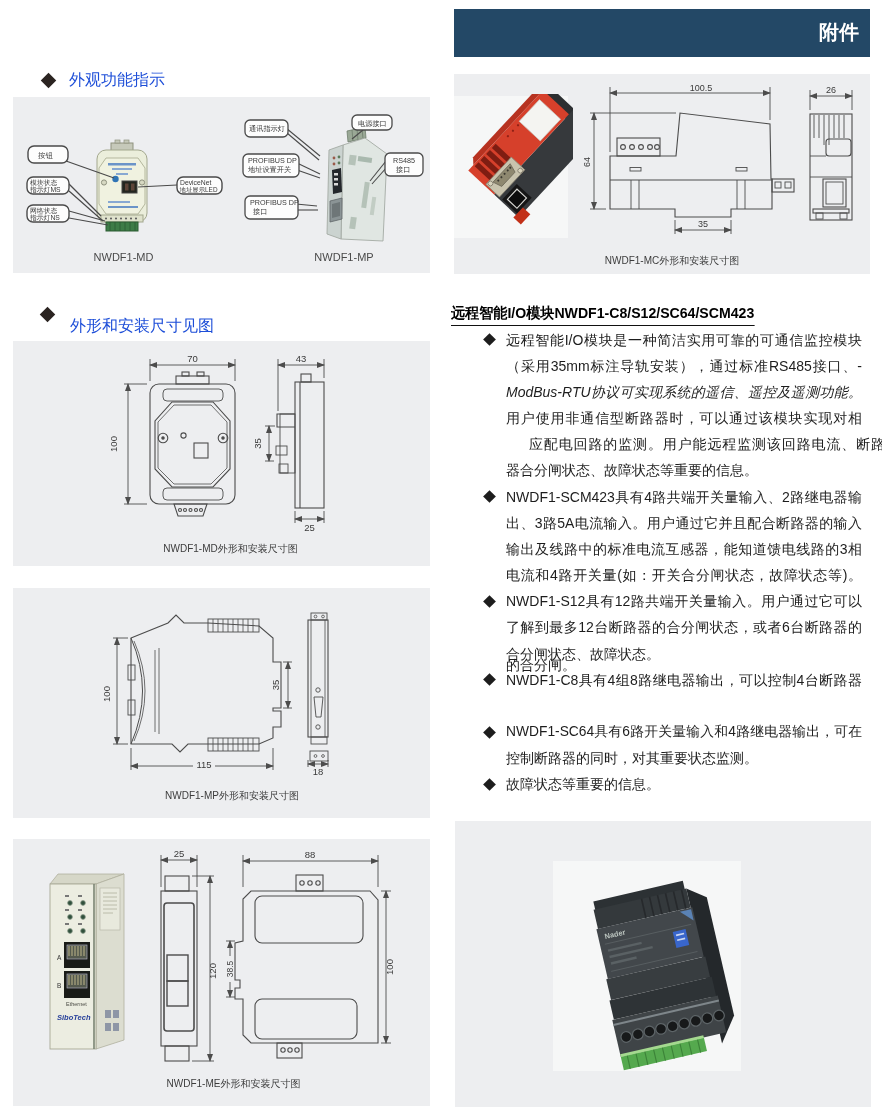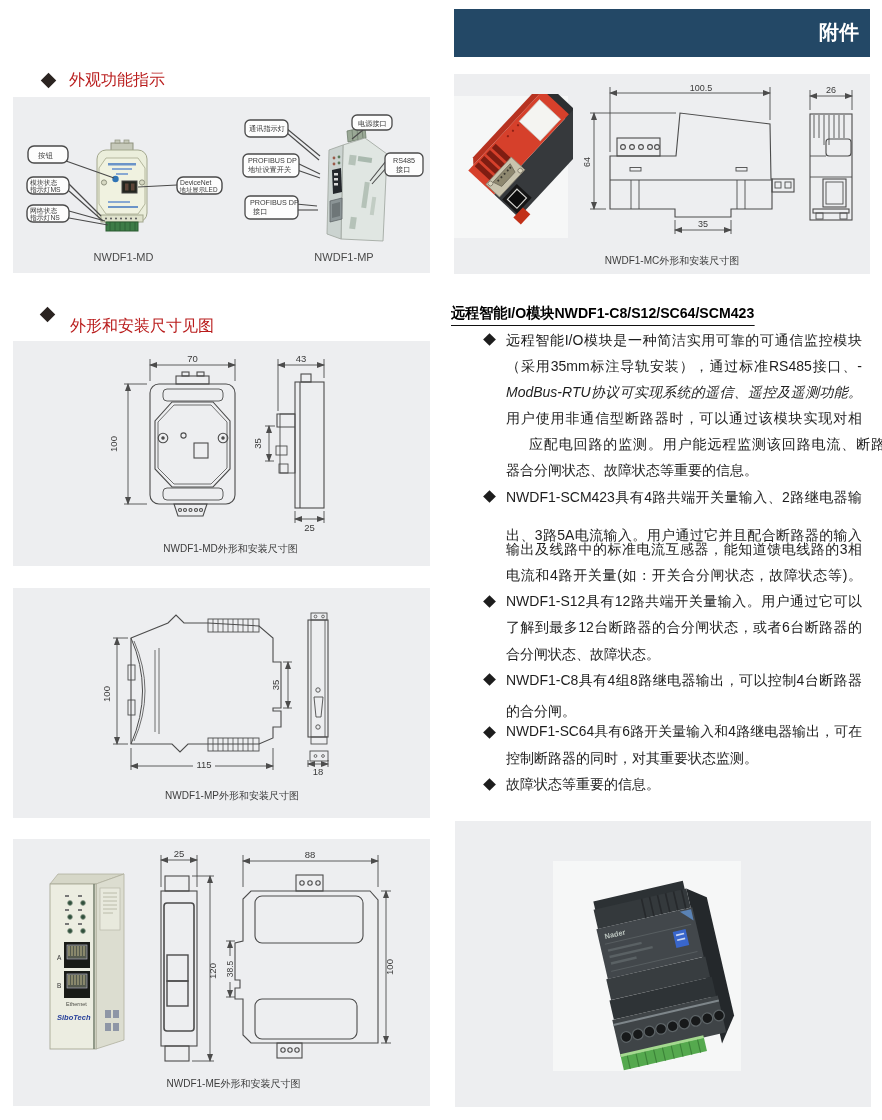--- a/index.html
+++ b/index.html
@@ -2,21 +2,21 @@
 <html><head>
 <meta charset="utf-8">
 <style>
   html,body{margin:0;padding:0;}
   body{width:882px;height:1120px;position:relative;background:#ffffff;
        font-family:"Liberation Sans",sans-serif;overflow:hidden;}
   .abs{position:absolute;}
   .box{position:absolute;background:#edeef0;}
   .cap{position:absolute;font-size:10px;color:#3c3c3c;white-space:nowrap;transform:translateX(-50%);}
   .lbl{position:absolute;font-size:11px;color:#4a4a4a;white-space:nowrap;transform:translateX(-50%);}
-  .hd{position:absolute;font-size:16px;color:#b91c1c;white-space:nowrap;}
+  .hd{position:absolute;font-size:16px;color:#1d4ed8;white-space:nowrap;}
   .dia{position:absolute;background:#2b2421;transform:rotate(45deg);}
   .ln{position:absolute;left:506px;width:356px;font-size:14px;line-height:26px;color:#1d1d1d;white-space:nowrap;}
   .lnj{position:absolute;left:506px;width:356px;font-size:14px;line-height:26px;color:#1d1d1d;
        text-align:justify;text-align-last:justify;}
   .bdia{position:absolute;width:9px;height:9px;background:#1d1d1d;transform:rotate(45deg);}
   svg{position:absolute;overflow:visible;}
   svg text{font-family:"Liberation Sans",sans-serif;}
 </style>
 </head>
 <body>
@@ -49,30 +49,30 @@
 
 <div class="bdia" style="left:485px;top:335.0px;"></div>
 <div class="lnj" style="top:326.5px;">远程智能I/O模块是一种简洁实用可靠的可通信监控模块</div>
 <div class="lnj" style="top:352.7px;">（采用35mm标注导轨安装），通过标准RS485接口、-</div>
 <div class="lnj" style="top:378.9px;font-style:italic;">ModBus-RTU协议可实现系统的遥信、遥控及遥测功能。</div>
 <div class="lnj" style="top:405px;">用户使用非通信型断路器时，可以通过该模块实现对相</div>
 <div class="lnj" style="top:431.2px;margin-left:23px;">应配电回路的监测。用户能远程监测该回路电流、断路</div>
 <div class="ln" style="top:457.4px;">器合分闸状态、故障状态等重要的信息。</div>
 <div class="bdia" style="left:485px;top:492.0px;"></div>
 <div class="lnj" style="top:483.5px;">NWDF1-SCM423具有4路共端开关量输入、2路继电器输</div>
-<div class="lnj" style="top:509.7px;margin-top:12px;">出、3路5A电流输入。用户通过它并且配合断路器的输入</div>
+<div class="lnj" style="top:509.7px;">出、3路5A电流输入。用户通过它并且配合断路器的输入</div>
 <div class="lnj" style="top:535.9px;">输出及线路中的标准电流互感器，能知道馈电线路的3相</div>
 <div class="lnj" style="top:562px;">电流和4路开关量(如：开关合分闸状态，故障状态等)。</div>
 <div class="bdia" style="left:485px;top:596.7px;"></div>
 <div class="lnj" style="top:588.2px;">NWDF1-S12具有12路共端开关量输入。用户通过它可以</div>
 <div class="lnj" style="top:614.4px;">了解到最多12台断路器的合分闸状态，或者6台断路器的</div>
 <div class="ln" style="top:640.5px;">合分闸状态、故障状态。</div>
 <div class="bdia" style="left:485px;top:675.2px;"></div>
 <div class="lnj" style="top:666.7px;">NWDF1-C8具有4组8路继电器输出，可以控制4台断路器</div>
-<div class="ln" style="top:698px;">的合分闸。</div>
+<div class="ln" style="top:652px;">的合分闸。</div>
 <div class="bdia" style="left:485px;top:727.5px;"></div>
 <div class="lnj" style="top:719px;font-size:13.8px;">NWDF1-SC64具有6路开关量输入和4路继电器输出，可在</div>
 <div class="ln" style="top:745.2px;">控制断路器的同时，对其重要状态监测。</div>
 <div class="bdia" style="left:485px;top:779.9px;"></div>
 <div class="ln" style="top:771.4px;">故障状态等重要的信息。</div>
 
 <svg style="left:13px;top:341px;" width="417" height="225" viewBox="0 0 417 225">
   <defs>
     <marker id="ar" markerWidth="8" markerHeight="6" refX="7" refY="3" orient="auto" markerUnits="userSpaceOnUse">
       <path d="M0,0 L8,3 L0,6 Z" fill="#4c4c4c"></path>

